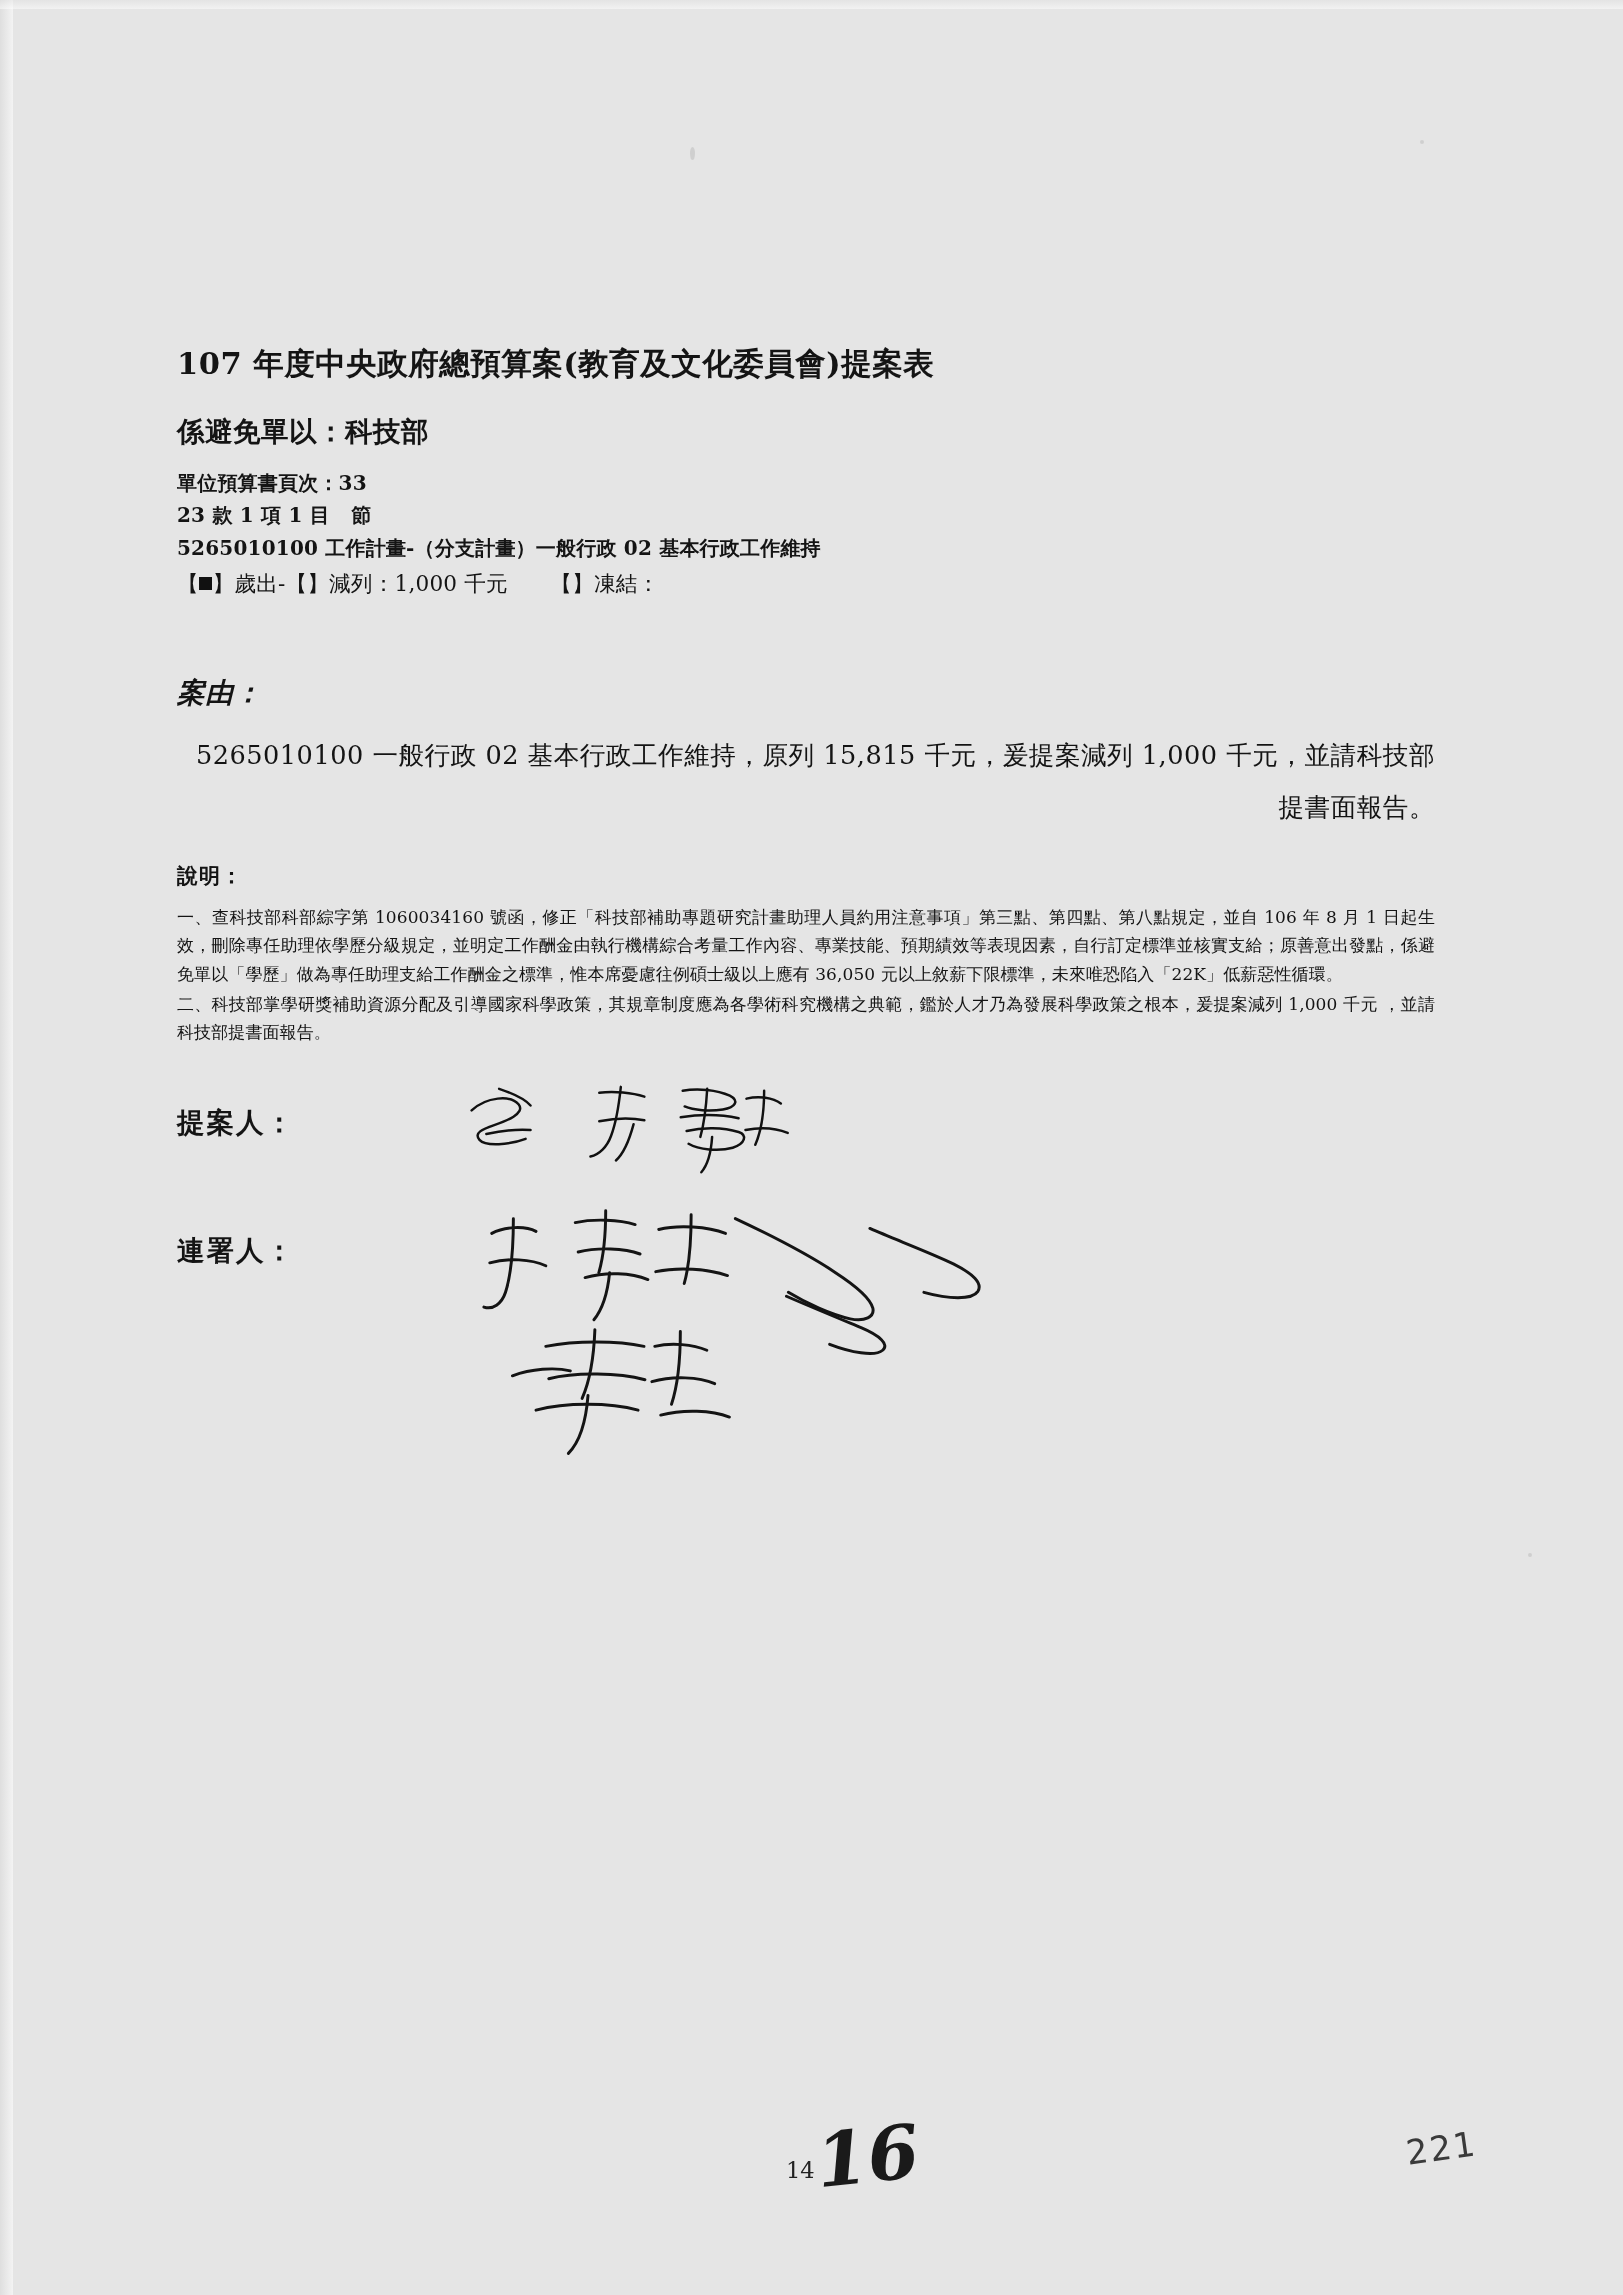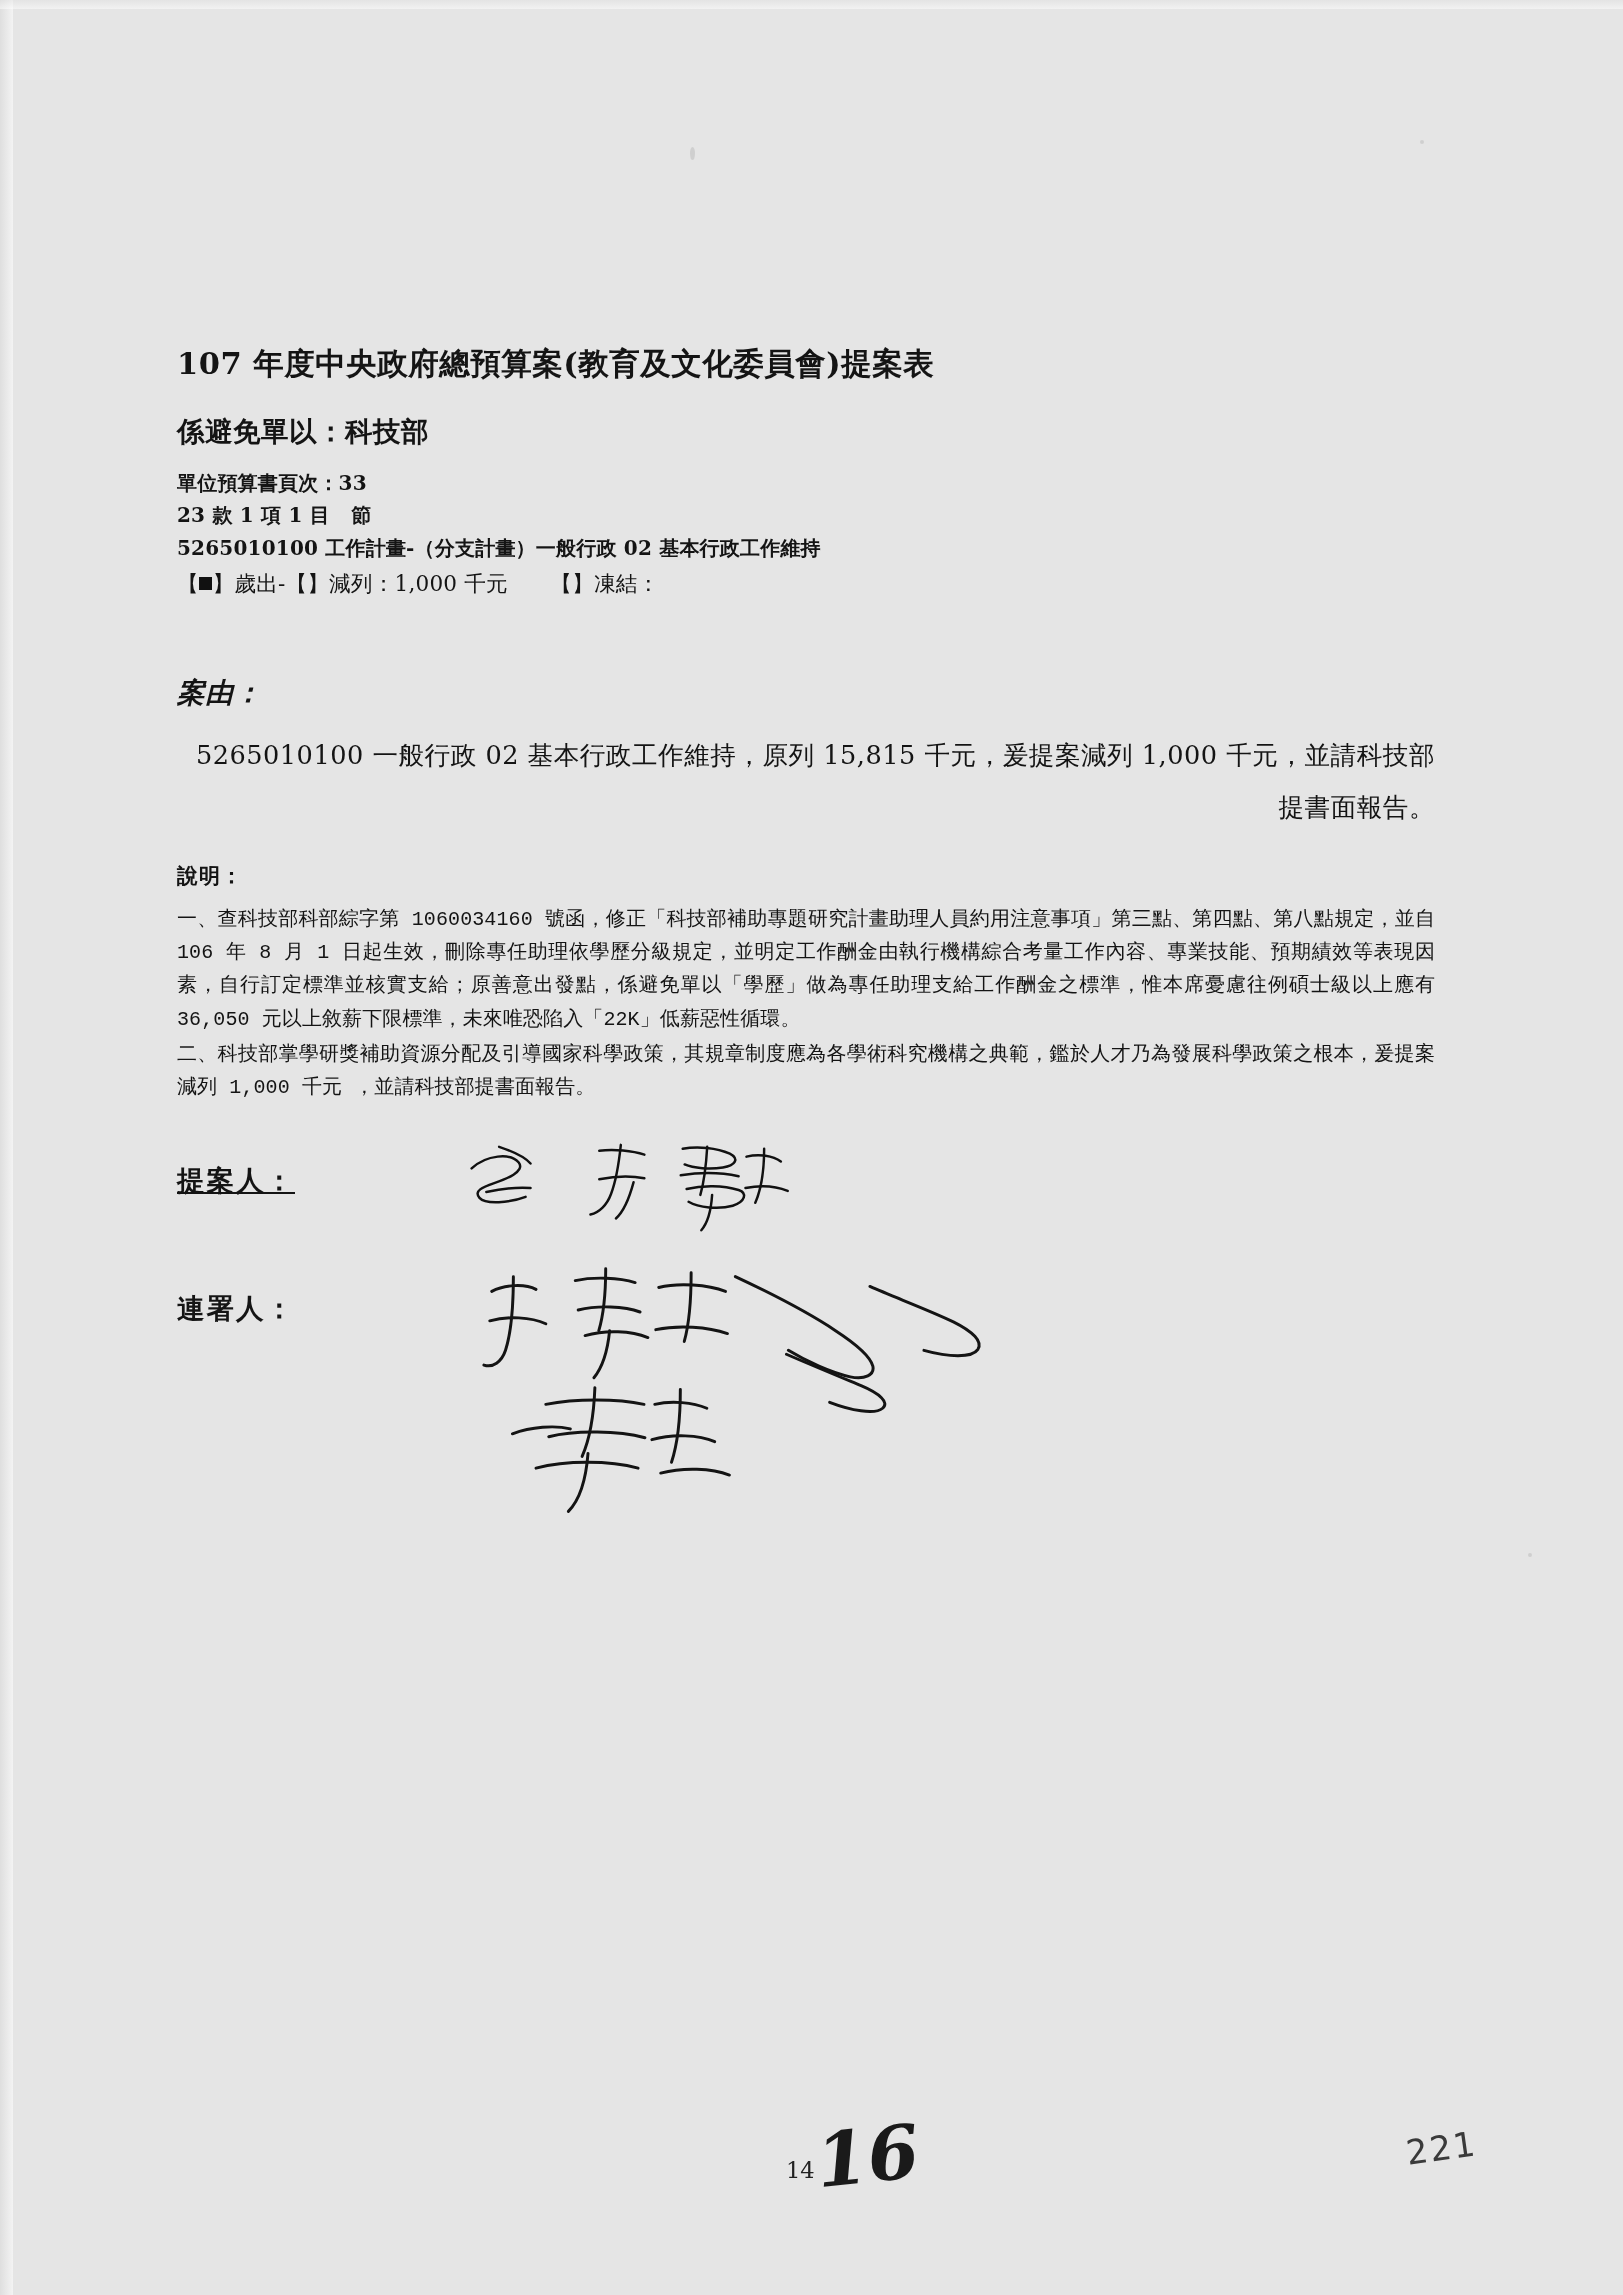--- a/index.html
+++ b/index.html
@@ -104,33 +104,31 @@
   }
 
   .explain-label {
     font-size: 21px;
     font-weight: bold;
     letter-spacing: 1px;
     margin: 16.7px 0 12.8px 0;
   }
 
   .explain-item {
-    font-size: 20px;
+    font-size: 17px;
     line-height: 1.66;
     letter-spacing: 0.1px;
     text-align: justify;
     margin: 0 0 2px 0;
-    font-family: Liberation Mono, monospace;
   }
 
   .sign-row {
     margin-top: 59px;
     position: relative;
     height: 74px;
-    text-decoration: underline;
   }
   .sign-label {
     font-size: 27.5px;
     font-weight: bold;
     letter-spacing: 2px;
   }
 
   .sign-row-2 {
     margin-top: 54px;
     position: relative;

